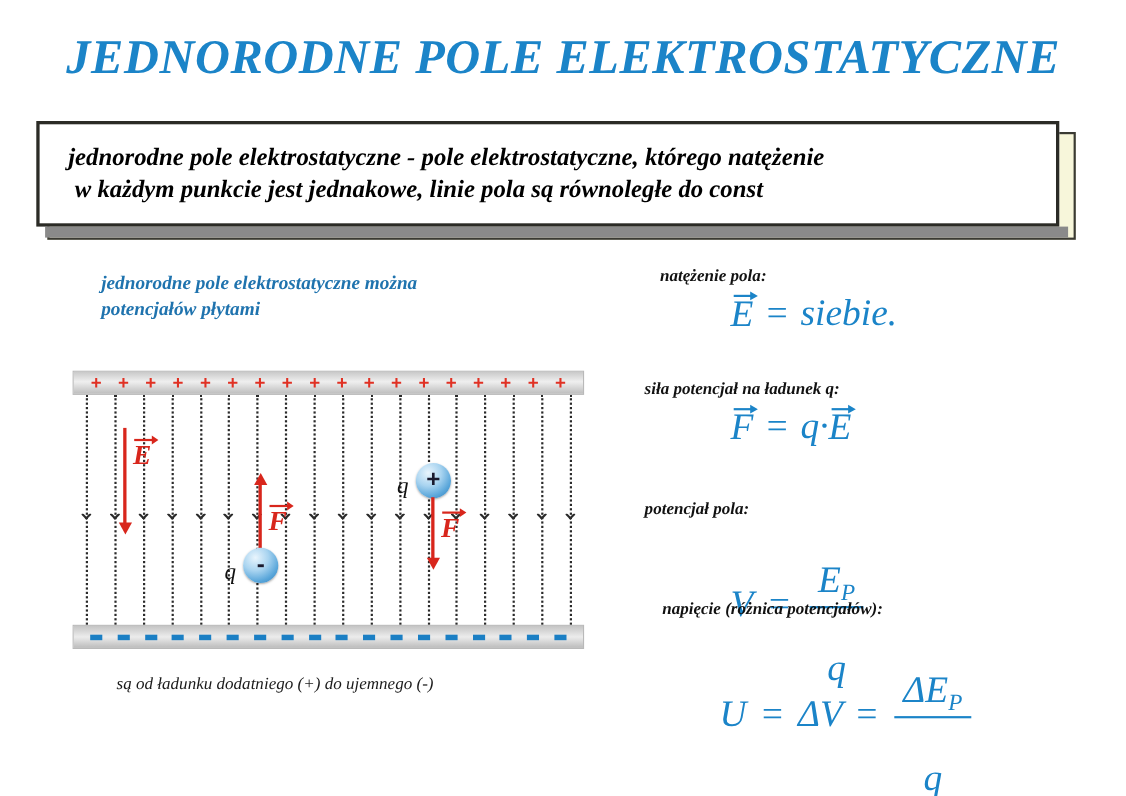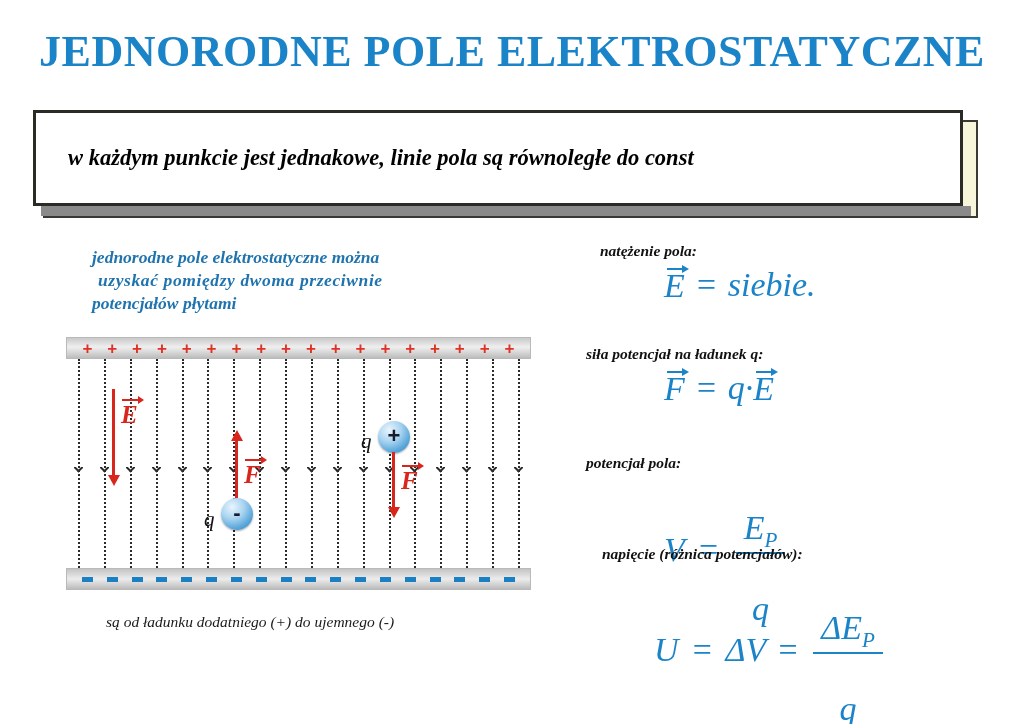--- a/index.html
+++ b/index.html
@@ -18,20 +18,21 @@
   
   #slide-title {
     position: absolute;
     left: 0;
     top: 26px;
     width: 1024px;
     text-align: center;
     color: #1b84c8;
     font-family: "Liberation Serif", serif;
     font-weight: bold;
+    font-style: italic;
     font-size: 44px;
     letter-spacing: 0.5px;
     white-space: nowrap;
   }
 
   
   #definition-wrap {
     position: absolute;
     left: 33px;
     top: 110px;
@@ -368,28 +369,28 @@
 </head>
 <body>
 
 <div id="slide-title">JEDNORODNE POLE ELEKTROSTATYCZNE</div>
 
 <div id="definition-wrap">
   <div id="definition-shadow-right"></div>
   <div id="definition-shadow-bottom"></div>
   <div id="definition-box">
     <div id="definition-text">
+      <span>jednorodne pole elektrostatyczne - pole elektrostatyczne, którego natężenie</span>
       <span class="ln2">w każdym punkcie jest jednakowe, linie pola są równoległe do const</span>
     </div>
   </div>
 </div>
 
 <div id="left-intro">
   <span>jednorodne pole elektrostatyczne można</span>
-  <span class="l2">uzyskać  pomiędzy  dwoma  przeciwnie</span>
   <span class="l3">potencjałów płytami</span>
 </div>
 
 <div id="capacitor-figure">
 
   <div class="plate" id="plate-positive">
       <span class="charge-sign-plus">+</span>
       <span class="charge-sign-plus">+</span>
       <span class="charge-sign-plus">+</span>
       <span class="charge-sign-plus">+</span>

